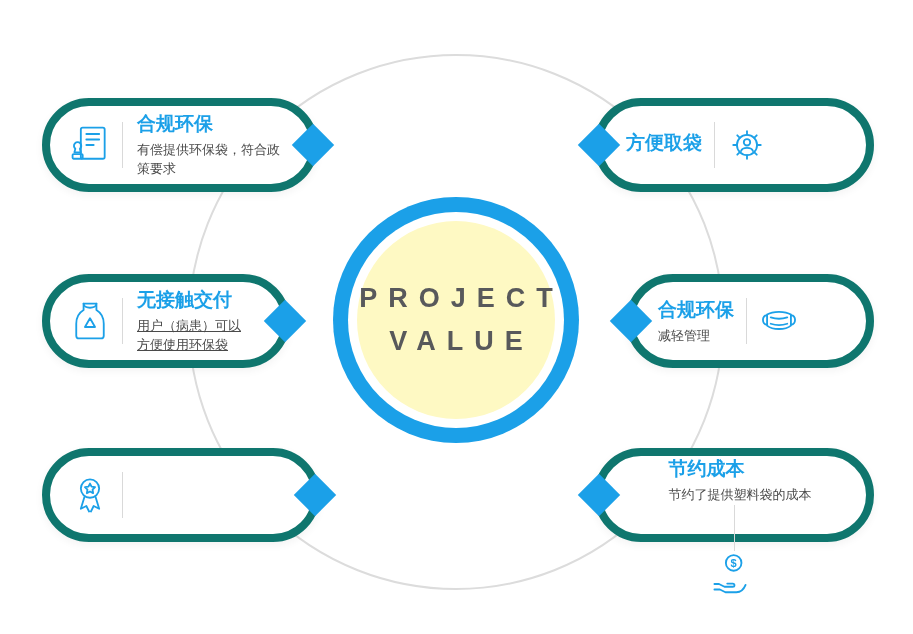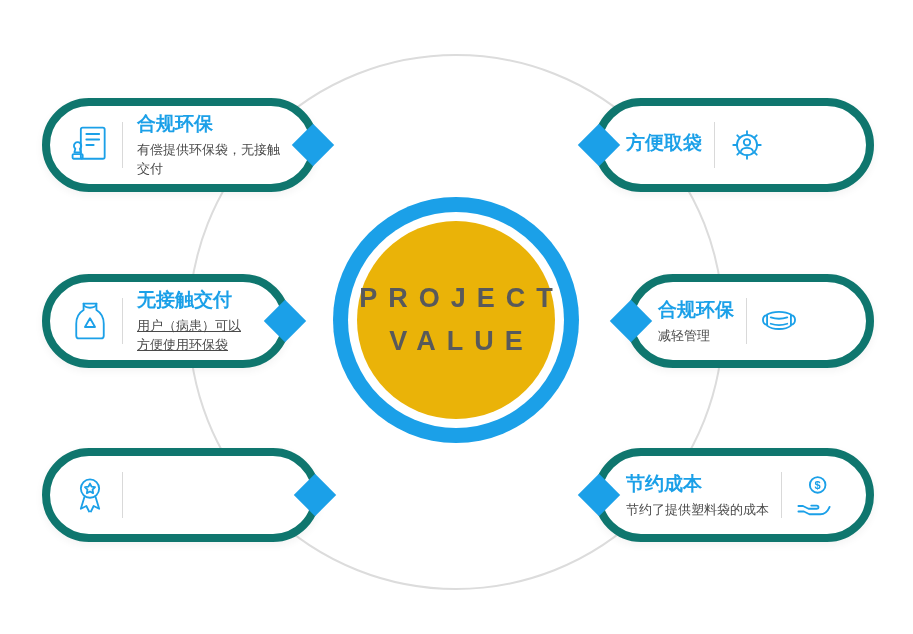--- a/index.html
+++ b/index.html
@@ -8,21 +8,21 @@
   .stage { position:relative; width:913px; height:634px; background:#ffffff; overflow:hidden; }
 
   
   .ring { position:absolute; left:188px; top:54px; width:536px; height:536px;
           border:2px solid #dcdcdc; border-radius:50%; }
 
   
   .center-circle { position:absolute; left:333px; top:197px; width:246px; height:246px;
                    border-radius:50%; background:#1BA0E8; padding:15px; z-index:2; }
   .center-white { width:100%; height:100%; border-radius:50%; background:#ffffff; padding:9px; }
-  .center-gray { width:100%; height:100%; border-radius:50%; background:#eab308;
+  .center-gray { width:100%; height:100%; border-radius:50%; background:#fef9c3;
                  display:flex; flex-direction:column; align-items:center; justify-content:center; gap:12px; }
   .center-line { font-size:27px; font-weight:bold; color:#58595B; letter-spacing:11px; padding-left:11px; white-space:nowrap; }
 
   
   .card { position:absolute; height:94px; background:#ffffff; border:8px solid #0f766e;
           border-radius:47px; display:flex; align-items:center; z-index:1;
           box-shadow:0 3px 8px rgba(0,0,0,0.05); }
   .card::after { content:""; position:absolute; top:50%; width:30px; height:30px;
                  background:#1BA0E8; transform:translateY(-50%) rotate(45deg); z-index:-1; }
   .card.left::after  { right:-18px; }
@@ -36,21 +36,21 @@
   .card.right .content { padding:0 12px 0 24px; }
   .card-title { color:#1BA0E8; font-size:19px; font-weight:bold; margin-bottom:4px; }
   .card-desc { color:#4A4A4A; font-size:13px; line-height:1.45; }
 
   
   .card-compliance { left:42px;  top:98px;  width:276px; }
   .card-bag-access { left:42px;  top:274px; width:248px; }
   .card-evaluation { left:42px;  top:448px; width:278px; }
   .card-management { left:594px; top:98px;  width:280px; }
   .card-epidemic   { left:626px; top:274px; width:248px; }
-  .card-cost       { left:594px; top:448px; width:280px; }
+  .card-cost       { left:594px; top:448px; width:280px;flex-direction:column; }
 
   .card-compliance .card-desc { max-width:148px; }
   .card-bag-access .card-desc { max-width:110px;text-decoration:underline; }
   .card-evaluation .card-desc { max-width:148px; }
   .card-management .card-desc { max-width:136px; }
 
   .icon-box svg { stroke:#1BA0E8; fill:none; stroke-width:2; stroke-linecap:round; stroke-linejoin:round; }
   .icon-box svg text { stroke:none; fill:#1BA0E8; font-family:"Liberation Sans","DejaVu Sans",sans-serif; }
 </style>
 </head>
@@ -76,21 +76,21 @@
         <line x1="20" y1="12" x2="34" y2="12"></line>
         <line x1="20" y1="18" x2="34" y2="18"></line>
         <line x1="20" y1="24" x2="28" y2="24"></line>
         <path d="M8 28 a4 4 0 1 1 5 0 l1 4 h-7 z"></path>
         <rect x="5" y="34" width="11" height="5" rx="1"></rect>
       </svg>
     </div>
     <div class="divider"></div>
     <div class="content">
       <div class="card-title">合规环保</div>
-      <div class="card-desc">有偿提供环保袋，无接触交付</div>
+      <div class="card-desc">有偿提供环保袋，符合政策要求</div>
     </div>
   </div>
 
   <div class="card left card-bag-access">
     <div class="icon-box">
       <svg width="44" height="44" viewBox="0 0 48 48">
         <path d="M17 5 h14 v7 c5 3 8 9 8 15 v13 c0 2-1 3-3 3 H12 c-2 0-3-1-3-3 V27 c0-6 3-12 8-15 z"></path>
         <path d="M17 5 c0 6 14 6 14 0"></path>
         <path d="M24 21 l5.5 9.5 h-11 z"></path>
       </svg>

